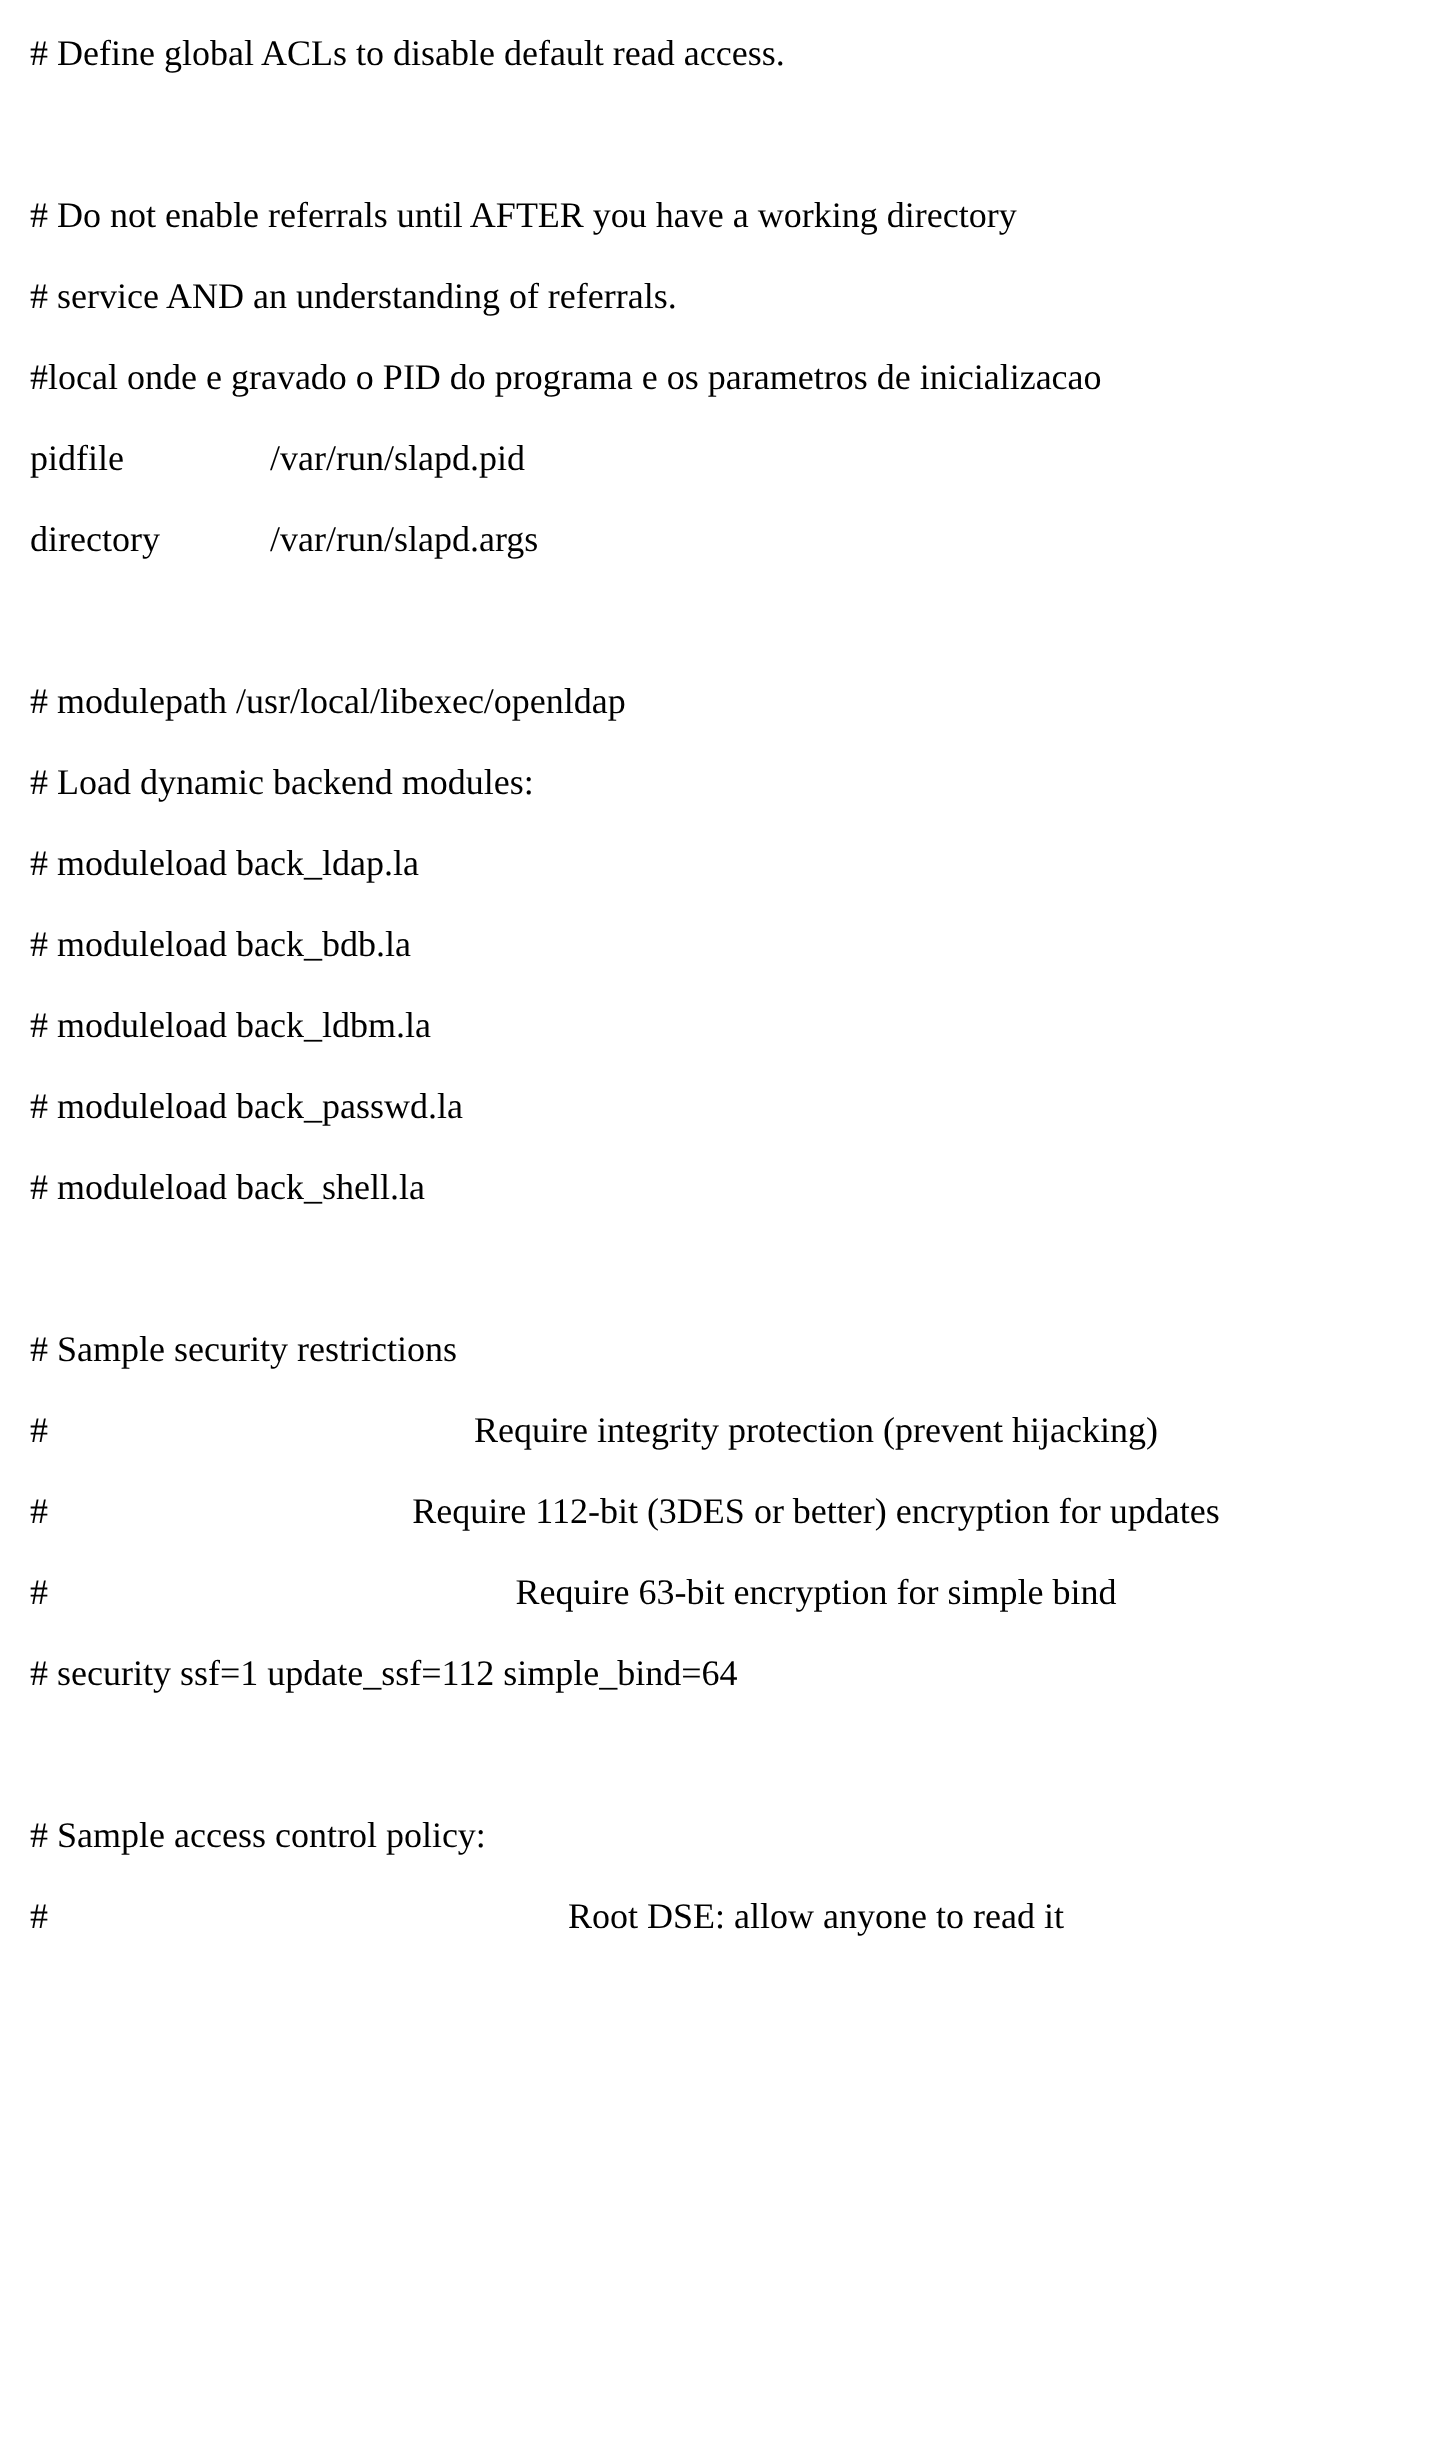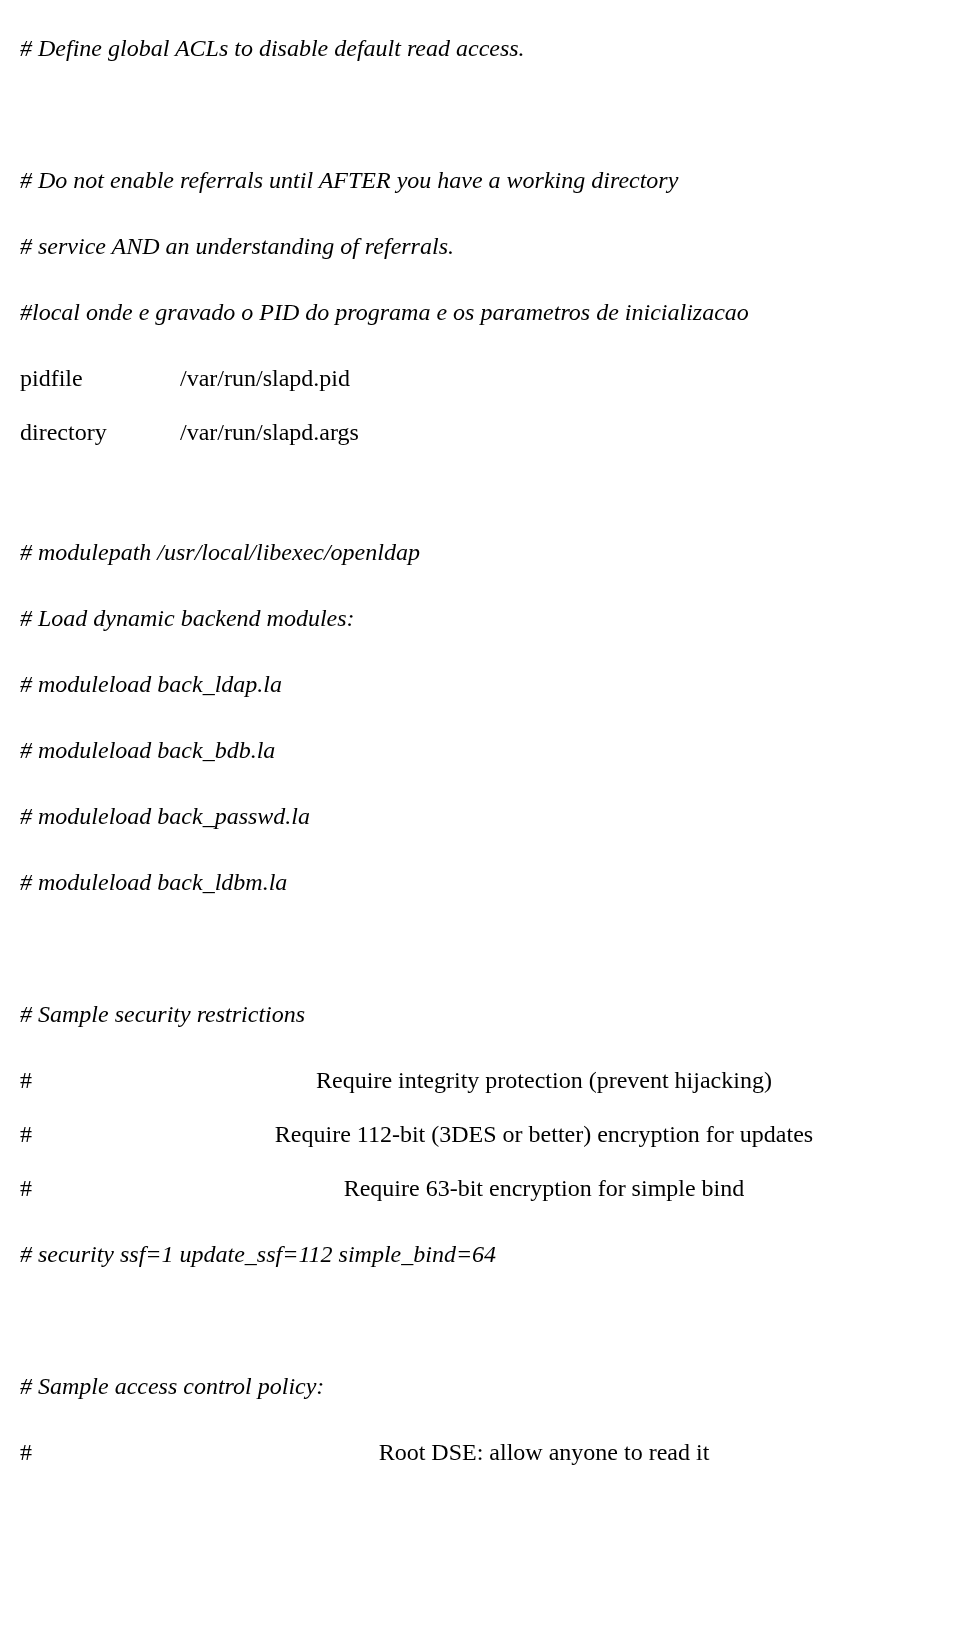--- a/index.html
+++ b/index.html
@@ -9,23 +9,22 @@
     font-family: "Times New Roman", Times, serif;
     color: #000000;
     width: 960px;
   }
   .page {
     padding: 0 20px 40px 20px;
     font-size: 24px;
     line-height: 1.5;
   }
   .para {
-    margin: 30px 0;
+    margin: 18px 0;
     min-height: 1em;
-    font-style: italic;
   }
   .kv-row {
     display: flex;
     margin: 18px 0;
     justify-content: space-between;
   }
   .kv-key {
     width: 160px;
   }
   .kv-val {
@@ -67,22 +66,23 @@
     <div class="kv-key">directory</div>
     <div class="kv-val">/var/run/slapd.args</div>
   </div>
 
   <div class="blank"></div>
 
   <div class="para"># modulepath  /usr/local/libexec/openldap</div>
   <div class="para"># Load dynamic backend modules:</div>
   <div class="para"># moduleload  back_ldap.la</div>
   <div class="para"># moduleload  back_bdb.la</div>
+  <div class="para"># moduleload  back_ldbm.la</div>
   <div class="para"># moduleload  back_passwd.la</div>
-  <div class="para"># moduleload  back_ldbm.la</div>
+  <div class="para"># moduleload  back_shell.la</div>
 
   <div class="blank"></div>
 
   <div class="para"># Sample security restrictions</div>
 
   <div class="ind-row">
     <div class="ind-h">#</div>
     <div class="ind-t">Require integrity protection (prevent hijacking)</div>
   </div>
   <div class="ind-row">

